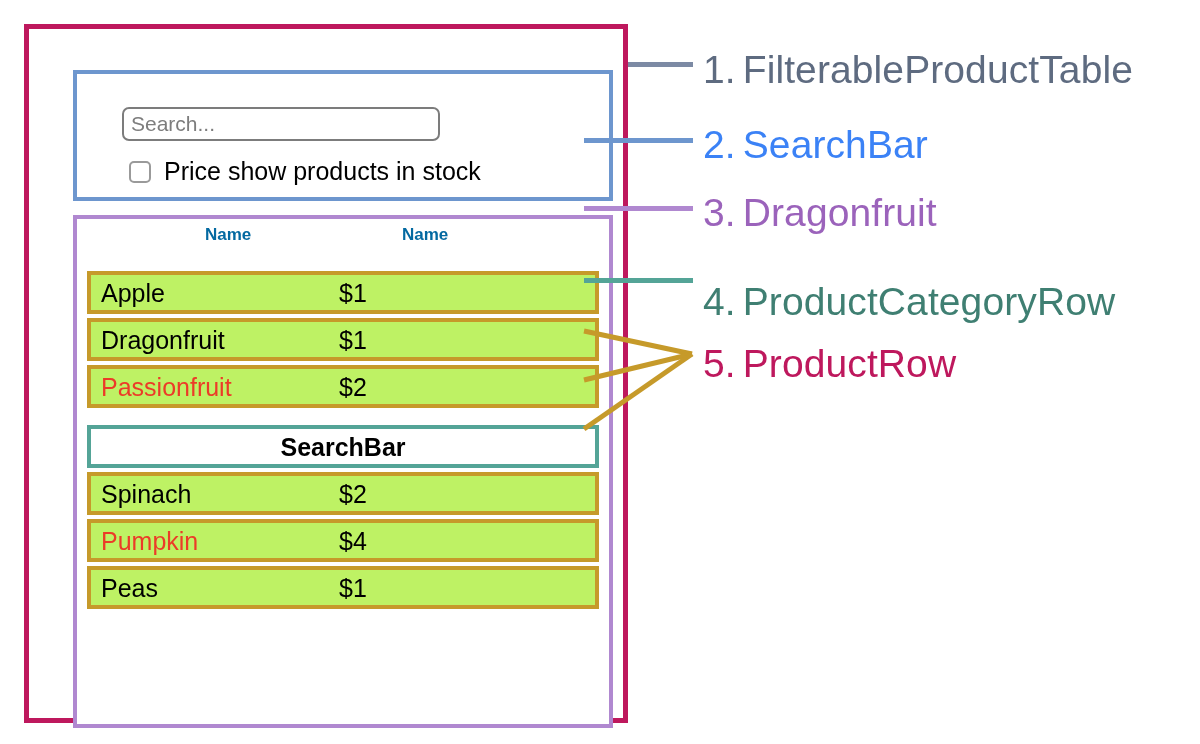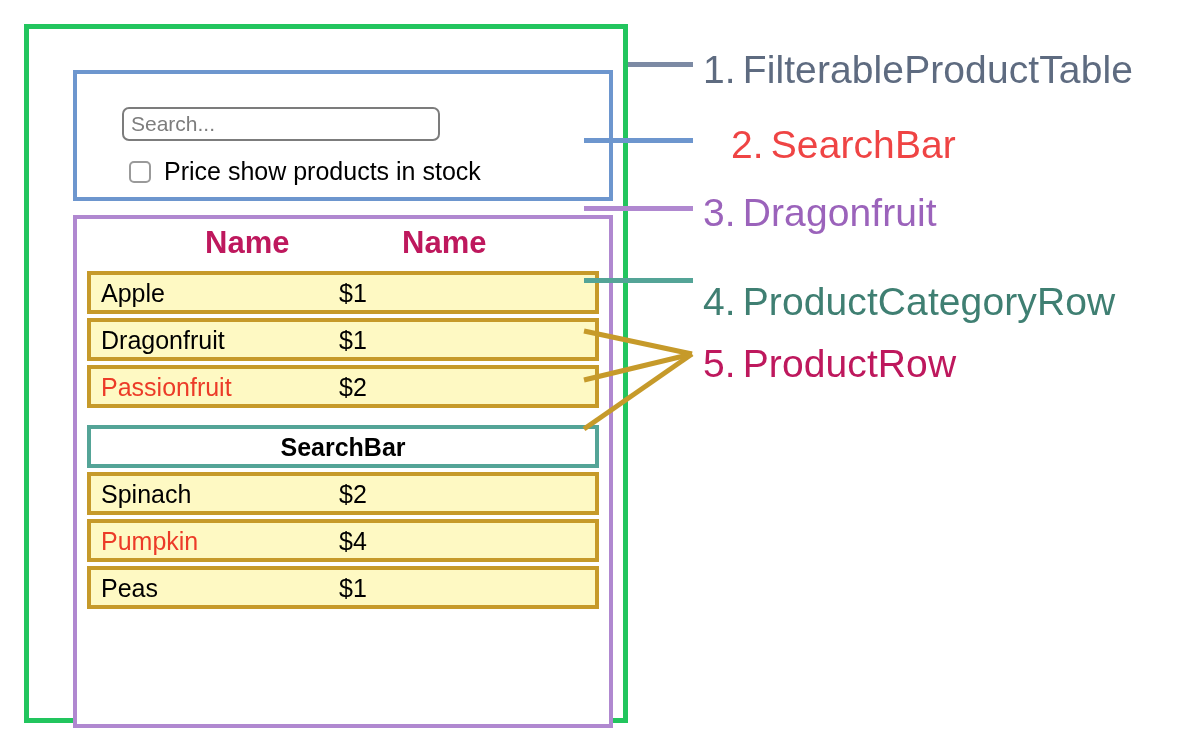--- a/index.html
+++ b/index.html
@@ -21,21 +21,21 @@
     inset: 0;
   }
 
   
   .outer-box {
     position: absolute;
     left: 24px;
     top: 24px;
     width: 604px;
     height: 699px;
-    border: 5px solid #22c55e;
+    border: 5px solid #be185d;
     box-sizing: border-box;
     background: #ffffff;
   }
 
   
   .searchbar-box {
     position: absolute;
     left: 44px;
     top: 41px;
     width: 540px;
@@ -102,22 +102,22 @@
     position: absolute;
     left: 0;
     top: 6px;
     width: 100%;
     height: 40px;
   }
   .th {
     position: absolute;
     font-family: "Liberation Sans", sans-serif;
     font-weight: bold;
-    font-size: 31px;
-    color: #be185d;
+    font-size: 17px;
+    color: #0369a1;
     top: 0;
     line-height: 1.15;
     white-space: nowrap;
   }
   .th-name  { left: 128px; }
   .th-price { left: 325px; }
 
   .rows {
     position: absolute;
     left: 10px;
@@ -143,21 +143,21 @@
     font-weight: bold;
     font-size: 25px;
     color: #000000;
     line-height: 1;
   }
   .prod-row {
     position: relative;
     height: 43px;
     box-sizing: border-box;
     border: 4px solid #c69a2a;
-    background: #fef9c3;
+    background: #bef264;
     margin-bottom: 4px;
   }
   .prod-row .cell {
     position: absolute;
     top: 50%;
     transform: translateY(-50%);
     font-family: "Liberation Sans", sans-serif;
     font-size: 25px;
     line-height: 1;
     color: #000000;
@@ -259,21 +259,21 @@
   <svg id="svg-gold-lines" viewBox="0 0 1200 744">
     <polyline points="584,331 692,354" fill="none" stroke="#c69a2a" stroke-width="5"></polyline>
     <polyline points="584,380 692,354" fill="none" stroke="#c69a2a" stroke-width="5"></polyline>
     <polyline points="584,429 692,354" fill="none" stroke="#c69a2a" stroke-width="5"></polyline>
   </svg>
 
   <div class="legend-label" style="left:703px; top:50px; color:#5e6b80;">
     <span class="legend-num">1.</span><span>FilterableProductTable</span>
   </div>
 
-  <div class="legend-label" style="left:703px; top:125px; color:#ef4444;margin-left:28px;">
+  <div class="legend-label" style="left:703px; top:125px; color:#3b82f6;">
     <span class="legend-num">2.</span><span>SearchBar</span>
   </div>
 
   <div class="legend-label" style="left:703px; top:193px; color:#9b63bb;">
     <span class="legend-num">3.</span><span>Dragonfruit</span>
   </div>
 
   <div class="legend-label" style="left:703px; top:282px; color:#3f7f72;">
     <span class="legend-num">4.</span><span>ProductCategoryRow</span>
   </div>

